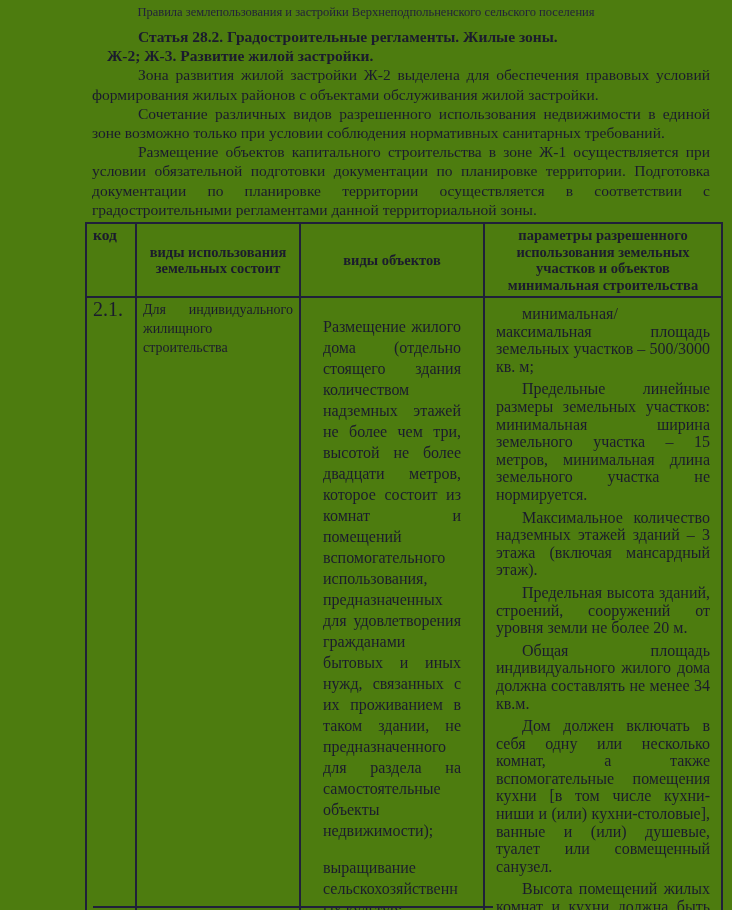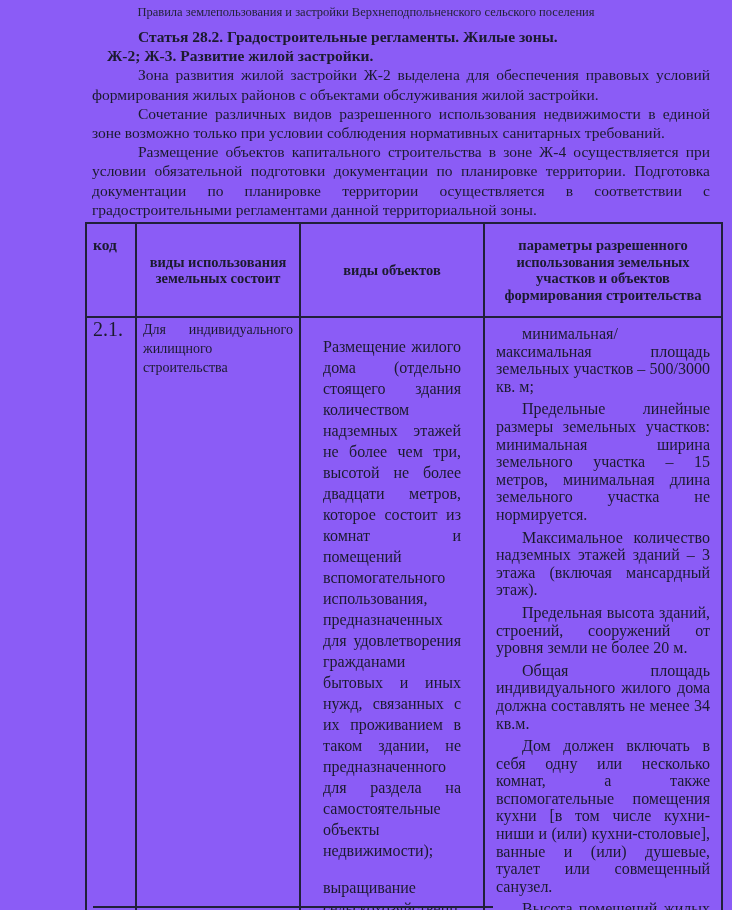--- a/index.html
+++ b/index.html
@@ -1,18 +1,18 @@
 <!DOCTYPE html>
 <html><head>
 <meta charset="utf-8">
 <style>
   html,body { margin:0; padding:0; background:#ffffff; }
   .page {
     position:relative; width:732px; height:910px; overflow:hidden;
-    background:#8b5cf6; color:#1b1b2e;
+    background:#4d7c0f; color:#1b1b2e;
     font-family:"Liberation Serif","DejaVu Serif",serif;
   }
   .doc-header {
     position:absolute; top:5px; left:0; right:0;
     text-align:center; font-size:12.5px; color:#23233a;
   }
   
   .watermark {
     position:absolute; top:28px; right:6px;
     display:flex; align-items:flex-start; gap:3px;
@@ -40,21 +40,21 @@
   .reg-table {
     border-collapse:collapse; table-layout:fixed;
     width:636px; margin-left:-7px; margin-top:3px;
   }
   .c1 { width:50px; } .c2 { width:164px; } .c3 { width:184px; } .c4 { width:238px; }
   .reg-table th, .reg-table td {
     border:2px solid #20203a; vertical-align:top; padding:2px 6px;
   }
   .reg-table th {
     font-weight:bold; font-size:14.5px; line-height:16.5px;
-    text-align:center; vertical-align:middle; padding:13px 4px;
+    text-align:center; vertical-align:middle; padding:3px 4px;
   }
   th.th-code { text-align:left; vertical-align:top; font-size:15.5px; padding-left:6px; }
   td { font-size:16px; }
   .td-code { font-size:20px; line-height:19px;margin-top:20px; }
   .td-use p { margin:0; font-size:14px; line-height:19px; text-align:justify; text-align-last:left; }
   .td-obj p {
     margin:16px; font-size:16px; line-height:21px;
     text-align:justify; text-align-last:left; overflow-wrap:break-word;
   }
   .td-par p {
@@ -73,35 +73,35 @@
 <div class="page">
 
   <div class="doc-header">Правила землепользования и застройки Верхнеподпольненского сельского поселения</div>
 
 
   <div class="content">
     <p class="t1 bold">Статья 28.2. Градостроительные регламенты. Жилые зоны.</p>
     <p class="t2 bold">Ж-2; Ж-3. Развитие жилой застройки.</p>
     <p class="para">Зона развития жилой застройки Ж-2 выделена для обеспечения правовых условий формирования жилых районов с объектами обслуживания жилой застройки.</p>
     <p class="para">Сочетание различных видов разрешенного использования недвижимости в единой зоне возможно только при условии соблюдения нормативных санитарных требований.</p>
-    <p class="para">Размещение объектов капитального строительства в зоне Ж-4 осуществляется при условии обязательной подготовки документации по планировке территории. Подготовка документации по планировке территории осуществляется в соответствии с градостроительными регламентами данной территориальной зоны.</p>
+    <p class="para">Размещение объектов капитального строительства в зоне Ж-1 осуществляется при условии обязательной подготовки документации по планировке территории. Подготовка документации по планировке территории осуществляется в соответствии с градостроительными регламентами данной территориальной зоны.</p>
 
     <table class="reg-table">
       <colgroup>
           <col class="c1">
           <col class="c2">
           <col class="c3">
           <col class="c4">
         </colgroup>
       <thead>
         <tr>
           <th class="th-code">код</th>
           <th>виды использования земельных состоит</th>
           <th>виды объектов</th>
-          <th>параметры разрешенного использования земельных участков и объектов формирования строительства</th>
+          <th>параметры разрешенного использования земельных участков и объектов минимальная строительства</th>
         </tr>
       </thead>
       <tbody>
         <tr>
           <td class="td-code">2.1.</td>
           <td class="td-use">
             <p>Для индивидуального жилищного строительства</p>
           </td>
           <td class="td-obj">
               <p class="obj-p">Размещение жилого дома (отдельно стоящего здания количеством надземных этажей не более чем три, высотой не более двадцати метров, которое состоит из комнат и помещений вспомогательного использования, предназначенных для удовлетворения гражданами бытовых и иных нужд, связанных с их проживанием в таком здании, не предназначенного для раздела на самостоятельные объекты недвижимости);</p>

